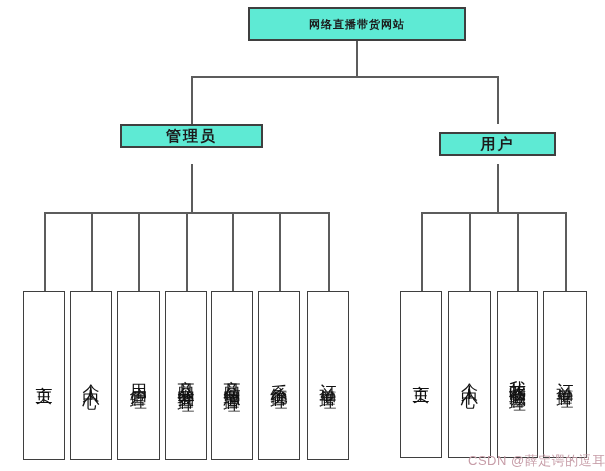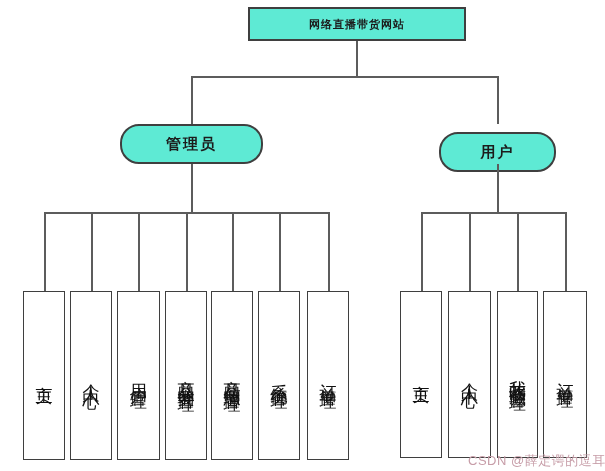--- a/index.html
+++ b/index.html
@@ -14,21 +14,21 @@
 
   .box{
     position:absolute;
     border:2px solid #3f3f3f;
     background:#5eead4;
     display:flex;align-items:center;justify-content:center;
     box-sizing:border-box;
     text-align:center;
   }
   .root-box{left:248px;top:7px;width:218px;height:34px;font-size:11px;font-weight:bold;letter-spacing:1px;}
-  .branch-box{height:40px;font-size:15px;font-weight:600;letter-spacing:2px;border-radius:19px;}
+  .branch-box{height:24px;font-size:15px;font-weight:600;letter-spacing:2px;}
   .branch-admin{left:120px;top:124px;width:143px;}
   .branch-user{left:439px;top:132px;width:117px;}
 
   .cbox{
     position:absolute;
     top:291px;height:169px;
     border:1.5px solid #3f3f3f;
     background:#fff;
     display:flex;align-items:center;justify-content:center;
     box-sizing:border-box;

